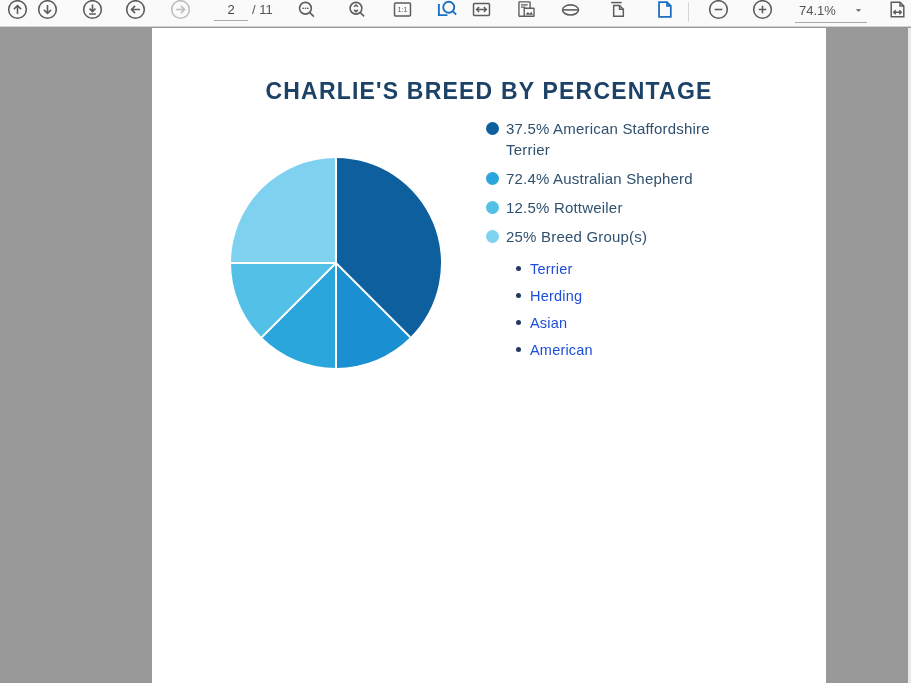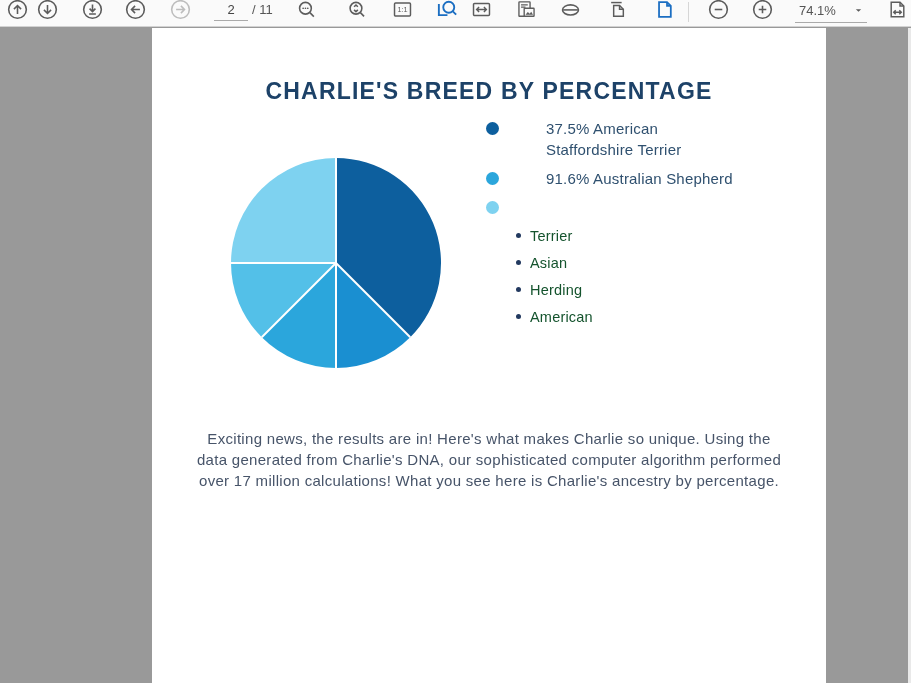--- a/index.html
+++ b/index.html
@@ -33,21 +33,21 @@
     position:absolute; left:152px; top:0; width:674px; height:655px; background:#fff;
   }
   .doc-title {
     position:absolute; left:0; top:50px; width:674px; text-align:center;
     font-size:23px; font-weight:bold; letter-spacing:1.2px;
   }
   .pie-wrap { position:absolute; left:73px; top:124px; width:222px; height:222px; }
 
   .legend { position:absolute; left:334px; top:90px; width:250px; }
   .legend-item { display:flex; align-items:flex-start; margin-bottom:8px;
-    font-size:15px; line-height:21px; letter-spacing:0.2px;gap:40px; }
+    font-size:15px; line-height:21px; letter-spacing:0.2px; }
   .legend-bullet { flex:0 0 13px; width:13px; height:13px; border-radius:50%; margin:4px 7px 0 0; }
   .sub-list { margin:4px 0 0 30px; }
   .sub-item { display:flex; align-items:center; height:27px; font-size:14.5px; letter-spacing:0.2px; }
   .sub-dot { width:5px; height:5px; border-radius:50%; background:#22395f; margin-right:9px; }
 
   .summary {
     position:absolute; left:44px; top:400px; width:586px; text-align:center;
     font-size:15px; line-height:21px; letter-spacing:0.3px;
   }
 </style>
@@ -207,44 +207,48 @@
     </div>
 
     <div class="legend" style="color: rgb(47, 80, 111);">
 
       <div class="legend-item">
         <span class="legend-bullet" style="background-color: rgb(13, 95, 158);"></span>
         <span>37.5% American Staffordshire Terrier</span>
       </div>
       <div class="legend-item">
         <span class="legend-bullet" style="background-color: rgb(43, 166, 220);"></span>
-        <span>91.6% Australian Shepherd</span>
+        <span>72.4% Australian Shepherd</span>
+      </div>
+      <div class="legend-item">
+        <span class="legend-bullet" style="background-color: rgb(83, 192, 232);"></span>
+        <span>12.5% Rottweiler</span>
       </div>
       <div class="legend-item">
         <span class="legend-bullet" style="background-color: rgb(126, 210, 240);"></span>
-      </div>
-
-      <div class="sub-list" style="color: #14532d;">
+        <span>25% Breed Group(s)</span>
+      </div>
+
+      <div class="sub-list" style="color: #1d4ed8;">
         <div class="sub-item">
           <span class="sub-dot"></span>
           <span>Terrier</span>
         </div>
         <div class="sub-item">
           <span class="sub-dot"></span>
+          <span>Herding</span>
+        </div>
+        <div class="sub-item">
+          <span class="sub-dot"></span>
           <span>Asian</span>
         </div>
         <div class="sub-item">
           <span class="sub-dot"></span>
-          <span>Herding</span>
-        </div>
-        <div class="sub-item">
-          <span class="sub-dot"></span>
           <span>American</span>
         </div>
       </div>
     </div>
 
-    <p class="summary" style="color: rgb(71, 84, 105);">Exciting news, the results are in! Here's what makes Charlie so unique. Using the data generated from Charlie's DNA, our sophisticated computer algorithm performed over 17 million calculations! What you see here is Charlie's ancestry by percentage.</p>
 
   </div>
 </div>
 
 <div class="scroll-strip"></div>
 
 </body></html>

